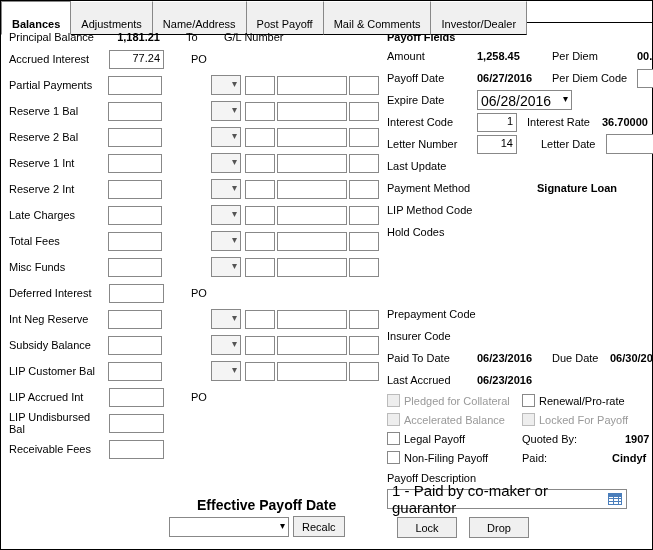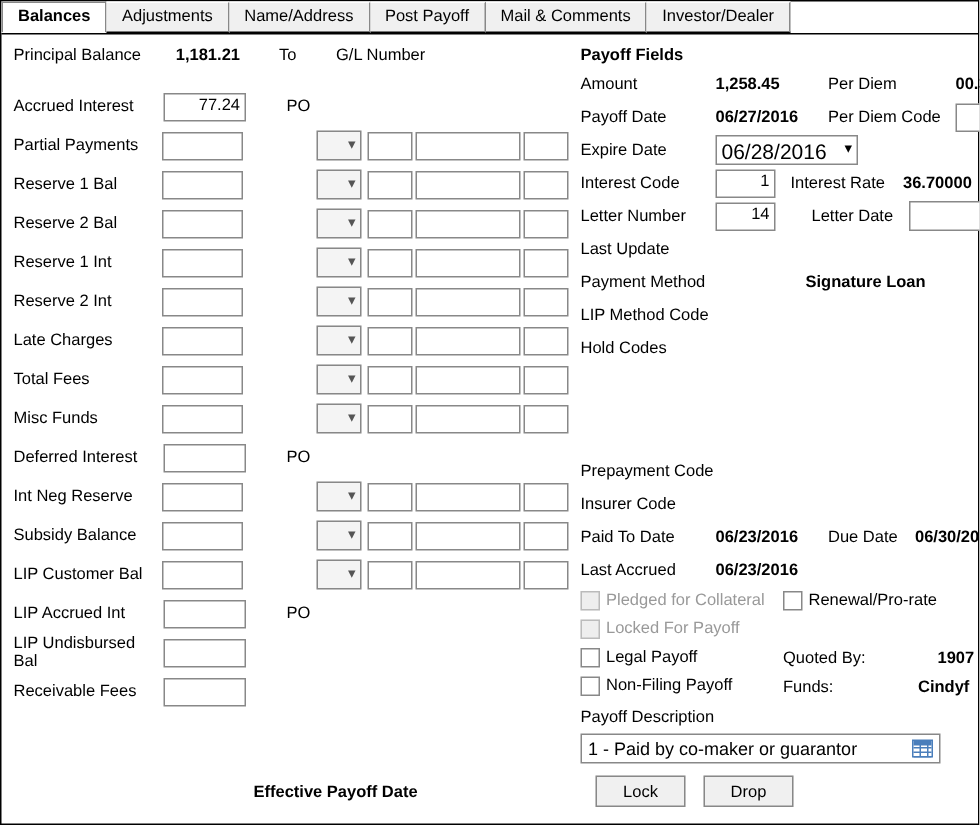--- a/index.html
+++ b/index.html
@@ -16,21 +16,21 @@
     border: 1px solid #000;
     position: relative;
     background: #fff;
   }
   .tabs {
     display: flex;
     border-bottom: 1px solid #000;
     height: 22px;
   }
   .tab {
-    padding: 3px 10px;
+    padding: 16px 10px;
     border-right: 1px solid #888;
     background: #f0f0f0;
     cursor: pointer;
     font-size: 11px;
     border-top: 1px solid #fff;
     border-bottom: 1px solid #000;
     position: relative;
     top: 0;
   }
   .tab.active {
@@ -97,37 +97,38 @@
     font-size: 10px;
     color: #555;
   }
   .gl-group {
     display: flex;
     gap: 2px;
   }
   .hdr-row {
     display: flex;
     font-size: 11px;
-    margin-bottom: 16px;
+    margin-bottom: 4px;
   }
   .po-txt {
     font-weight: normal;
     margin-left: 27px;
     width: 30px;
   }
   .eff-section {
     position: absolute;
     bottom: 4px;
     left: 160px;
     width: 200px;
   }
   .eff-title {
     font-weight: bold;
-    font-size: 11px;
+    font-size: 14px;
     margin-bottom: 3px;
+    margin-left: 28px;
   }
   .eff-row { display: flex; gap: 4px; align-items: center; }
   .eff-drop {
     border: 1px solid #888;
     height: 20px;
     width: 120px;
     background: #fff;
     position: relative;
   }
   .eff-drop::after {
@@ -193,27 +194,27 @@
     border: 1px solid #888;
     display: inline-block;
     margin-right: 4px;
     vertical-align: middle;
     background: #fff;
   }
   .chk.disabled { background: #eee; border-color:#bbb; }
   .chk-lbl { font-size: 11px; vertical-align: middle; }
   .chk-lbl.disabled { color: #999; }
   .chk-row { height: 19px; display: flex; align-items: center; }
-  .chk-col { display: inline-flex; width: 135px; }
+  .chk-col { display: inline-flex; align-items: center; width: 135px; }
   .desc-input {
     border: 1px solid #888;
     height: 20px;
     width: 240px;
     padding: 2px 4px;
-    font-size: 12px;
+    font-size: 15px;
     display: flex;
     justify-content: space-between;
     align-items: center;
   }
   .grid-icon {
     width: 14px;
     height: 12px;
     background:
       linear-gradient(#4a7ebb,#4a7ebb) 0 0/100% 3px no-repeat,
       linear-gradient(#4a7ebb,#4a7ebb) 0 4px/100% 1px no-repeat,
@@ -396,20 +397,24 @@
         <span class="lbl">LIP Undisbursed Bal</span>
         <div class="input-box w55"></div>
       </div>
       <div class="row">
         <span class="lbl">Receivable Fees</span>
         <div class="input-box w55"></div>
       </div>
 
       <div class="eff-section">
         <div class="eff-title">Effective Payoff Date</div>
+        <div class="eff-row">
+          <div class="eff-drop"></div>
+          <button class="btn">Recalc</button>
+        </div>
       </div>
     </div>
 
     <div class="right-col">
       <div class="pf-title">Payoff Fields</div>
 
       <div class="pf-row">
         <span class="pf-lbl">Amount</span>
         <span class="pf-val">1,258.45</span>
         <span class="pf-lbl2">Per Diem</span>
@@ -483,37 +488,41 @@
             <span class="chk-lbl disabled">Pledged for Collateral</span>
           </span>
         <span class="chk-col">
             <span class="chk"></span>
             <span class="chk-lbl">Renewal/Pro-rate</span>
           </span>
       </div>
       <div class="chk-row">
         <span class="chk-col">
             <span class="chk disabled"></span>
+            <span class="chk-lbl disabled">Accelerated Balance</span>
+          </span>
+        <span class="chk-col">
+            <span class="chk disabled"></span>
             <span class="chk-lbl disabled">Locked For Payoff</span>
           </span>
       </div>
       <div class="chk-row">
         <span class="chk-col">
             <span class="chk"></span>
             <span class="chk-lbl">Legal Payoff</span>
           </span>
         <span style="width:70px">Quoted By:</span>
         <span class="pf-val2" style="margin-left:33px">1907</span>
       </div>
       <div class="chk-row">
         <span class="chk-col">
             <span class="chk"></span>
             <span class="chk-lbl">Non-Filing Payoff</span>
           </span>
-        <span style="width:70px">Funds:</span>
+        <span style="width:70px">Paid:</span>
         <span class="pf-val2" style="margin-left:20px">Cindyf</span>
       </div>
 
       <div class="pf-row">
           <span>Payoff Description</span>
         </div>
       <div class="desc-input">
         <span>1 - Paid by co-maker or guarantor</span>
         <span class="grid-icon"></span>
       </div>

